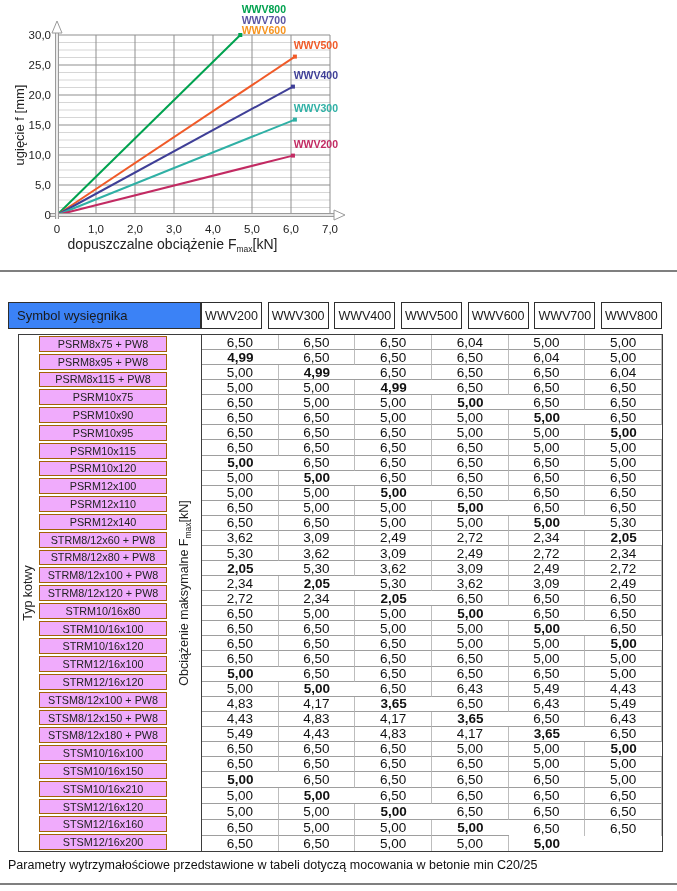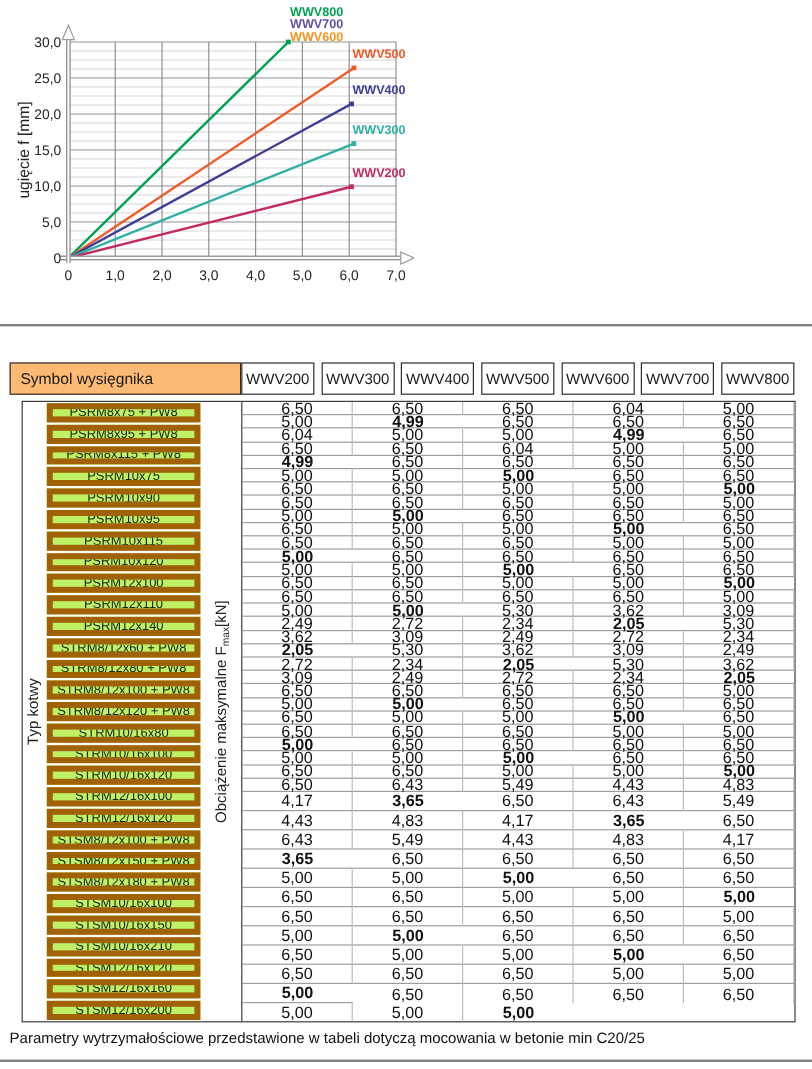--- a/index.html
+++ b/index.html
@@ -18,40 +18,40 @@
   
   .rule{position:absolute;left:0;width:677px;height:2px;background:#7f7f7f;}
   .rule-top{top:270px;}
   .rule-bottom{top:883px;}
   .caption{position:absolute;left:8px;top:277px;font-size:12.5px;color:#111;}
   .footer{position:absolute;left:8px;top:858px;font-size:12.5px;color:#111;}
 
   
   .corner-head{position:absolute;left:8px;top:302px;width:193px;height:27px;
                box-sizing:border-box;border:1px solid #2e2e2e;display:flex;align-items:center;
-               padding-left:8px;font-size:13px;background:#fdba74;}
+               padding-left:8px;font-size:13px;background:#3b82f6;}
   .col-headers{position:absolute;left:201px;top:302px;width:461px;height:27px;
                display:flex;justify-content:space-between;}
   .col-head{width:61px;height:27px;box-sizing:border-box;border:1px solid #2e2e2e;
             display:flex;align-items:center;justify-content:center;font-size:12.5px;background:#fff;}
 
   
   .body-block{position:absolute;left:18px;top:334px;width:645px;height:518px;
               box-sizing:border-box;border:1px solid #3d3d3d;display:flex;background:#fff;}
   .typ-strip{width:18px;position:relative;}
   .fmax-strip{width:32px;position:relative;}
   .vert-label{position:absolute;left:50%;top:50%;
               transform:translate(-50%,-50%) rotate(-90deg);
               white-space:nowrap;font-size:12.5px;color:#222;}
   .labels-strip{width:132px;display:grid;grid-template-rows:repeat(29,1fr);}
   .label-cell{display:flex;padding:1px 2px;box-sizing:border-box;min-height:0;}
-  .label-inner{flex:1;background:#bef264;border:5px solid #a16207;box-sizing:border-box;
+  .label-inner{flex:1;background:#f0abfc;border:1px solid #a16207;box-sizing:border-box;
                display:flex;align-items:center;justify-content:center;
                font-size:10.8px;color:#222;white-space:nowrap;overflow:hidden;}
-  .data-grid{flex:1;display:grid;grid-template-columns:repeat(5,1fr);
+  .data-grid{flex:1;display:grid;grid-template-columns:repeat(6,1fr);
              grid-template-rows:repeat(29,1fr);border-left:1px solid #3d3d3d;}
   .cell{display:flex;align-items:center;justify-content:center;font-size:13.5px;color:#111;
         border-right:1px solid #bdbdbd;border-bottom:1px solid #9e9e9e;min-height:0;box-sizing:border-box;}
   .cell:nth-child(7n){border-right:none;font-weight:bold;}
   .cell:nth-last-child(-n+7){border-bottom:none;}
 </style>
 </head>
 <body>
 
 <div class="page">
@@ -121,20 +121,21 @@
         <text x="291" y="233" text-anchor="middle" font-size="11.5" fill="#222" font-family="&quot;Liberation Sans&quot;, sans-serif">6,0</text>
         <text x="330" y="233" text-anchor="middle" font-size="11.5" fill="#222" font-family="&quot;Liberation Sans&quot;, sans-serif">7,0</text>
         <text x="51" y="219" text-anchor="end" font-size="11.5" fill="#222" font-family="&quot;Liberation Sans&quot;, sans-serif">0</text>
         <text x="51" y="189" text-anchor="end" font-size="11.5" fill="#222" font-family="&quot;Liberation Sans&quot;, sans-serif">5,0</text>
         <text x="51" y="159" text-anchor="end" font-size="11.5" fill="#222" font-family="&quot;Liberation Sans&quot;, sans-serif">10,0</text>
         <text x="51" y="129" text-anchor="end" font-size="11.5" fill="#222" font-family="&quot;Liberation Sans&quot;, sans-serif">15,0</text>
         <text x="51" y="99" text-anchor="end" font-size="11.5" fill="#222" font-family="&quot;Liberation Sans&quot;, sans-serif">20,0</text>
         <text x="51" y="69" text-anchor="end" font-size="11.5" fill="#222" font-family="&quot;Liberation Sans&quot;, sans-serif">25,0</text>
         <text x="51" y="39" text-anchor="end" font-size="11.5" fill="#222" font-family="&quot;Liberation Sans&quot;, sans-serif">30,0</text>
       </svg>
+    <div class="x-title"><span>dopuszczalne obciążenie F</span><span class="sub">max</span><span>[kN]</span></div>
     <div class="y-title">ugięcie f [mm]</div>
   </div>
 
   <div class="rule rule-top"></div>
 
 
   <div class="corner-head">Symbol wysięgnika</div>
   <div class="col-headers" id="col-headers">
       <div class="col-head">WWV200</div>
       <div class="col-head">WWV300</div>

